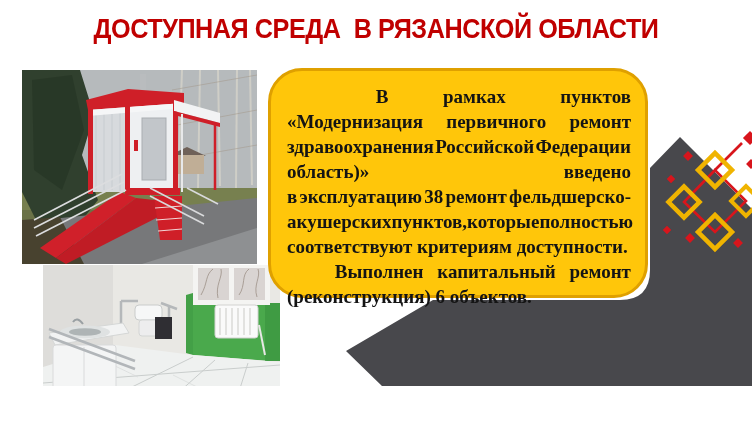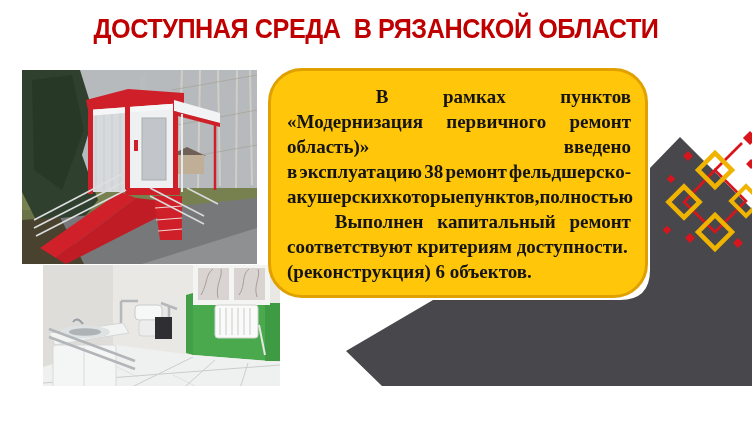--- a/index.html
+++ b/index.html
@@ -233,41 +233,46 @@
         <span>В</span>
         <span>рамках</span>
         <span>пунктов</span>
       </div>
       <div class="tb-line justify">
         <span>«Модернизация</span>
         <span>первичного</span>
         <span>ремонт</span>
       </div>
       <div class="tb-line justify">
+        <span>здравоохранения</span>
+        <span>Российской</span>
+        <span>Федерации</span>
+      </div>
+      <div class="tb-line justify">
         <span>область)»</span>
         <span>введено</span>
       </div>
       <div class="tb-line justify">
         <span>в</span>
         <span>эксплуатацию</span>
         <span>38</span>
         <span>ремонт</span>
         <span>фельдшерско-</span>
       </div>
       <div class="tb-line justify">
         <span>акушерских</span>
+        <span>пунктов,</span>
         <span>которые</span>
-        <span>пунктов,</span>
         <span>полностью</span>
       </div>
+      <div class="tb-line left">соответствуют критериям доступности.</div>
       <div class="tb-line justify indent">
         <span class="indent-spacer"></span>
         <span>Выполнен</span>
         <span>капитальный</span>
         <span>ремонт</span>
       </div>
-      <div class="tb-line left">соответствуют критериям доступности.</div>
       <div class="tb-line left">(реконструкция) 6 объектов.</div>
     </div>
 
   <div id="page-number">4</div>
 
 </div>
 
 </body></html>

